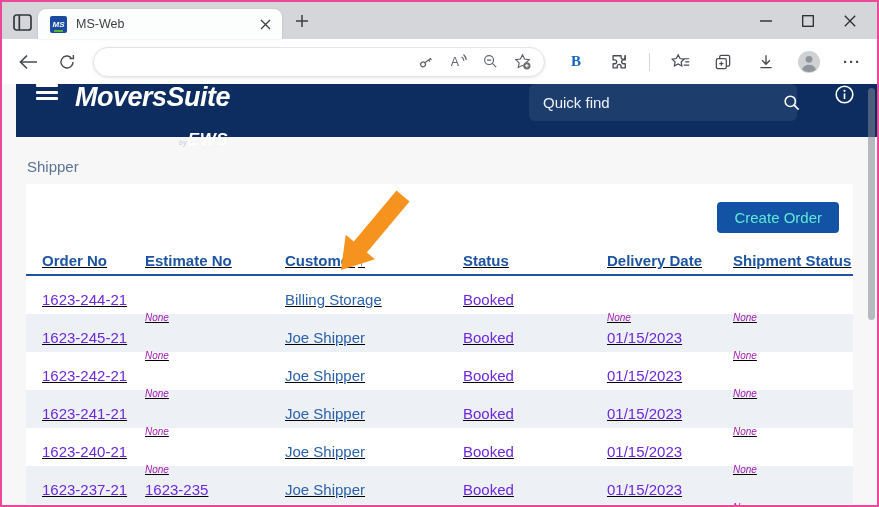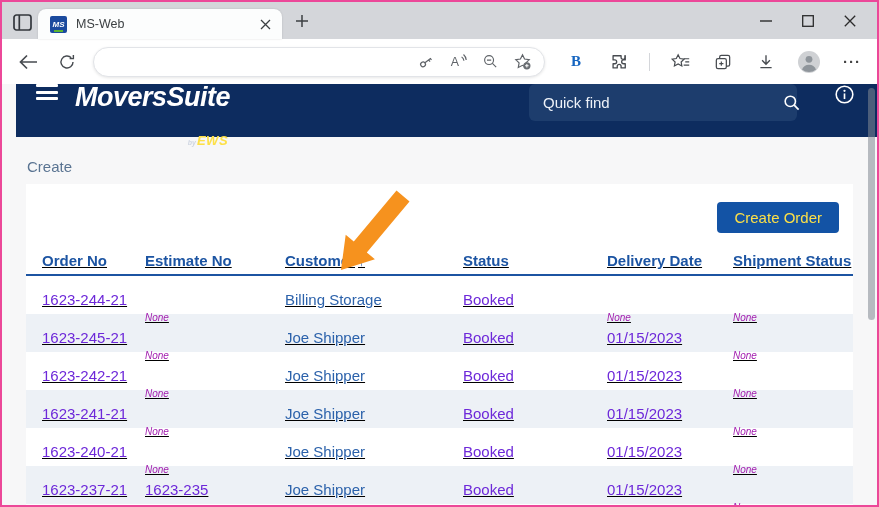--- a/index.html
+++ b/index.html
@@ -33,30 +33,30 @@
 
   
   .page { flex:1 1 auto; position:relative; background:#f7f7f8; overflow:hidden; }
   .app-header { height:53px; background:#0d2c5f; display:flex; padding:0 22px 0 20px;margin-left:14px; }
   .hamburger { width:22px; height:16px; display:flex; flex-direction:column; justify-content:space-between; cursor:pointer; flex:0 0 auto; }
   .hamburger span { display:block; height:3px; background:#fff; border-radius:1px; }
   .logo { margin-left:17px; position:relative; }
   .brand { color:#fff; font-size:27px; font-weight:bold; font-style:italic; letter-spacing:-0.5px; line-height:1; }
   .byline { position:absolute; right:2px; bottom:-11px; font-style:italic; font-weight:bold; line-height:1; }
   .byline .by { font-size:7px; color:#cfd6e2; margin-right:1px; }
-  .byline .company { font-size:13px; color:#fde047; letter-spacing:.5px; }
+  .byline .company { font-size:17px; color:#ffffff; letter-spacing:.5px; }
   .spacer { flex:1; }
   .quickfind { width:268px; height:37px; background:#1d3d6d; border-radius:6px; display:flex; align-items:center; padding:0 12px 0 14px; margin-right:37px;gap:40px; }
   .quickfind input { flex:1; background:transparent; border:none; outline:none; color:#fff; font-size:15px; font-family:"Liberation Sans", sans-serif; }
   .quickfind input::placeholder { color:#eef2f8; opacity:1; }
   .breadcrumb { padding:21px 0 0 25px; font-size:15px; color:#5a7492; }
 
   .card { position:absolute; left:24px; right:24px; top:100px; bottom:0; background:#fff; }
   .card-top { text-align:right; padding:18px 14px 0 0; }
-  .create-btn { display:inline-block; background:#1353a5; color:#fde047; border:none; border-radius:4px; font-size:15px; font-family:"Liberation Sans", sans-serif; padding:7px 17px; cursor:pointer; }
+  .create-btn { display:inline-block; background:#1353a5; color:#5eead4; border:none; border-radius:4px; font-size:15px; font-family:"Liberation Sans", sans-serif; padding:7px 17px; cursor:pointer; }
 
   .grid { display:grid; grid-template-columns:103px 140px 178px 144px 126px auto; padding:0 16px; align-items:center;text-decoration:underline; }
   .t-head { margin-top:14px; height:29px; border-bottom:2px solid #1c54a2; }
   .t-head .hcell { font-size:15px; font-weight:bold; color:#1c54a2; white-space:nowrap; }
   .sort-arrow { font-weight:normal; font-size:14px; margin-left:3px; color:#2a5aa8; }
   .row { height:38px; }
   .row:nth-child(even) { background:#edf1f6; }
   .cell { font-size:15px; color:#6d28d9; white-space:nowrap; }
   .cell.muted { color:#a21caf; font-style:italic; font-size:10px;margin-top:36px; }
   .cell.link { color:#2c62ab; cursor:pointer; }
@@ -256,21 +256,21 @@
         <span>
           <svg width="21" height="21" viewBox="0 0 24 24">
               <circle cx="12" cy="12" r="9.5" fill="none" stroke="#fff" stroke-width="1.8"></circle>
               <circle cx="12" cy="7.8" r="1.3" fill="#fff"></circle>
               <path d="M12 10.8v6.4" stroke="#fff" stroke-width="1.9"></path>
             </svg>
         </span>
       </div>
     </div>
 
-    <div class="breadcrumb">Create</div>
+    <div class="breadcrumb">Shipper</div>
 
     <div class="card">
       <div class="card-top">
         <button class="create-btn">Create Order</button>
       </div>
 
       <div class="grid t-head">
         <div class="hcell">Order No</div>
         <div class="hcell">Estimate No</div>
         <div class="hcell"><span>Customer</span><span class="sort-arrow">↑</span></div>

